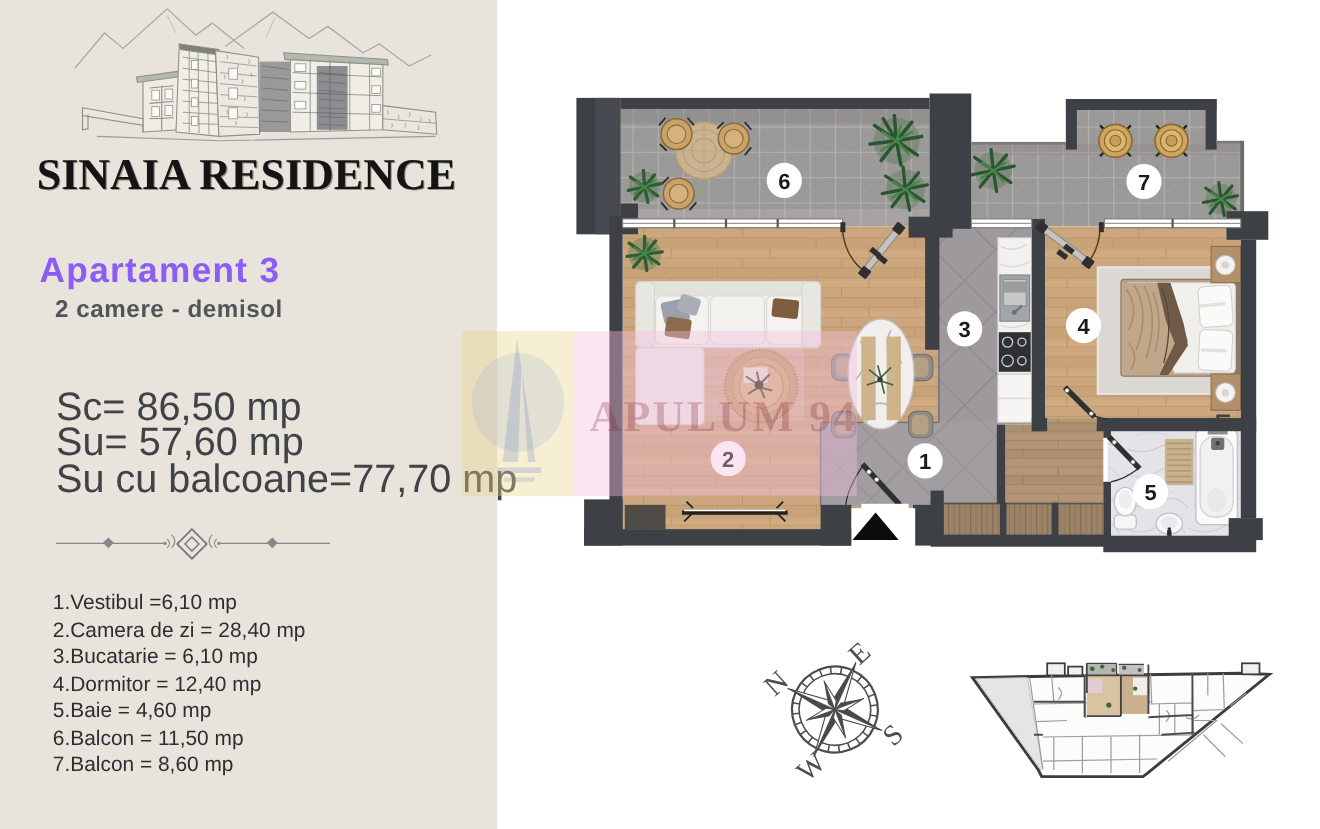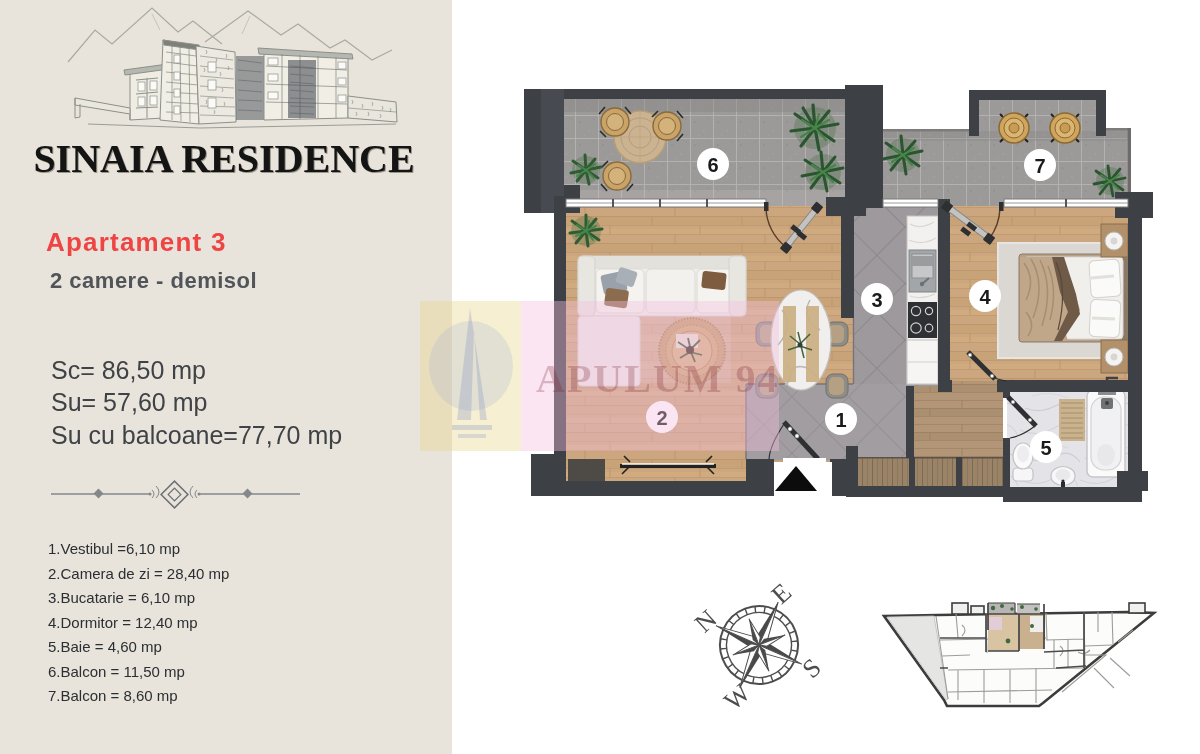--- a/index.html
+++ b/index.html
@@ -1,23 +1,23 @@
 <!DOCTYPE html>
 <html><head>
 <meta charset="utf-8">
 <style>
   html,body{margin:0;padding:0;background:#fff;}
   #page{position:relative;width:1188px;height:754px;overflow:hidden;background:#ffffff;font-family:"Liberation Sans",sans-serif;padding-left:22px;}
   .abs{position:absolute;}
   #panel{left:0;top:0;width:452px;height:754px;background:#e8e4db;}
   #title{left:14px;top:135px;width:420px;text-align:center;font-family:"Liberation Serif",serif;font-weight:bold;font-size:40px;letter-spacing:0px;color:#141414;text-shadow:1px 1px 0 #9a968c;}
-  #apt{left:46px;top:227px;font-size:26px;font-weight:bold;color:#ef4444;letter-spacing:1.2px;}
+  #apt{left:36px;top:227px;font-size:32px;font-weight:bold;color:#8b5cf6;letter-spacing:1.2px;}
   #sub{left:50px;top:268px;font-size:22px;font-weight:bold;color:#51555a;letter-spacing:.5px;}
-  #areas{left:51px;top:354px;font-size:25px;color:#3f4246;line-height:32.3px;}
-  #rooms{left:48px;top:537px;font-size:15px;color:#2b2e32;line-height:24.5px;}
+  #areas{left:51px;top:354px;font-size:36px;color:#3f4246;line-height:32.3px;}
+  #rooms{left:48px;top:537px;font-size:19px;color:#2b2e32;line-height:24.5px;}
 </style>
 </head>
 <body>
 <div id="page">
 
   <div class="abs" id="panel"></div>
 
   <div class="abs" id="title">SINAIA RESIDENCE</div>
 
   <div class="abs" id="apt">Apartament 3</div>

